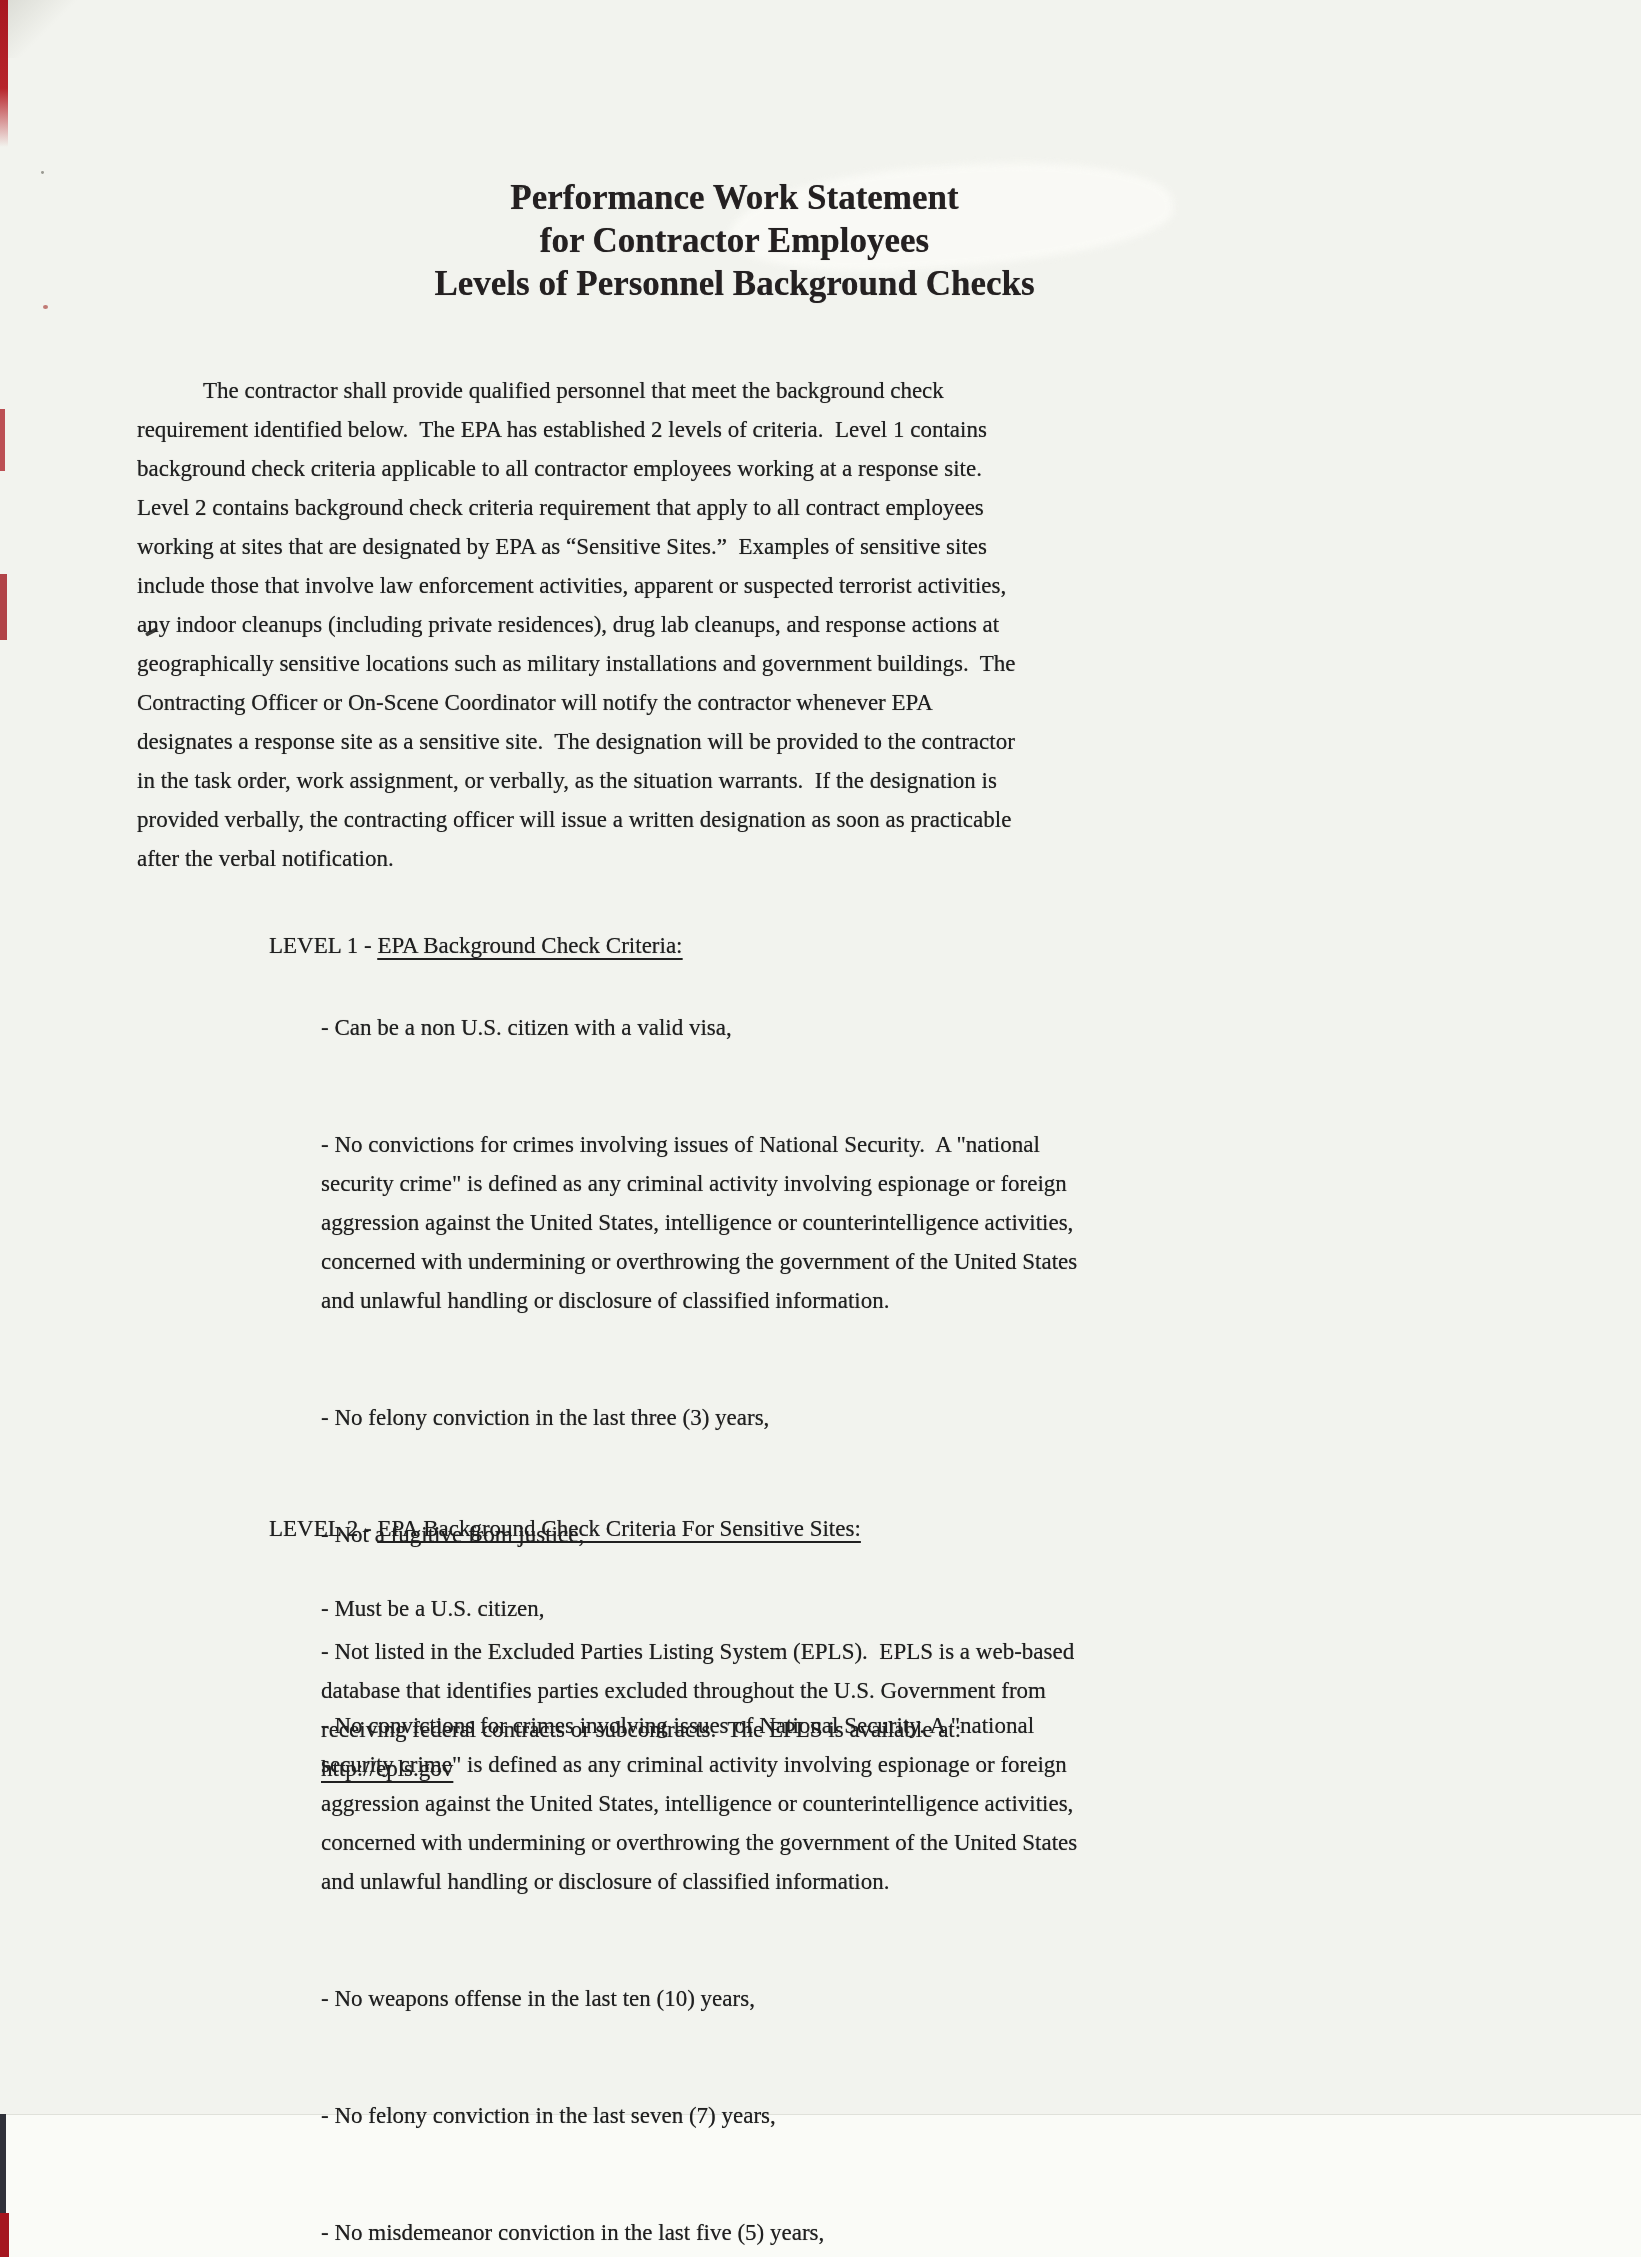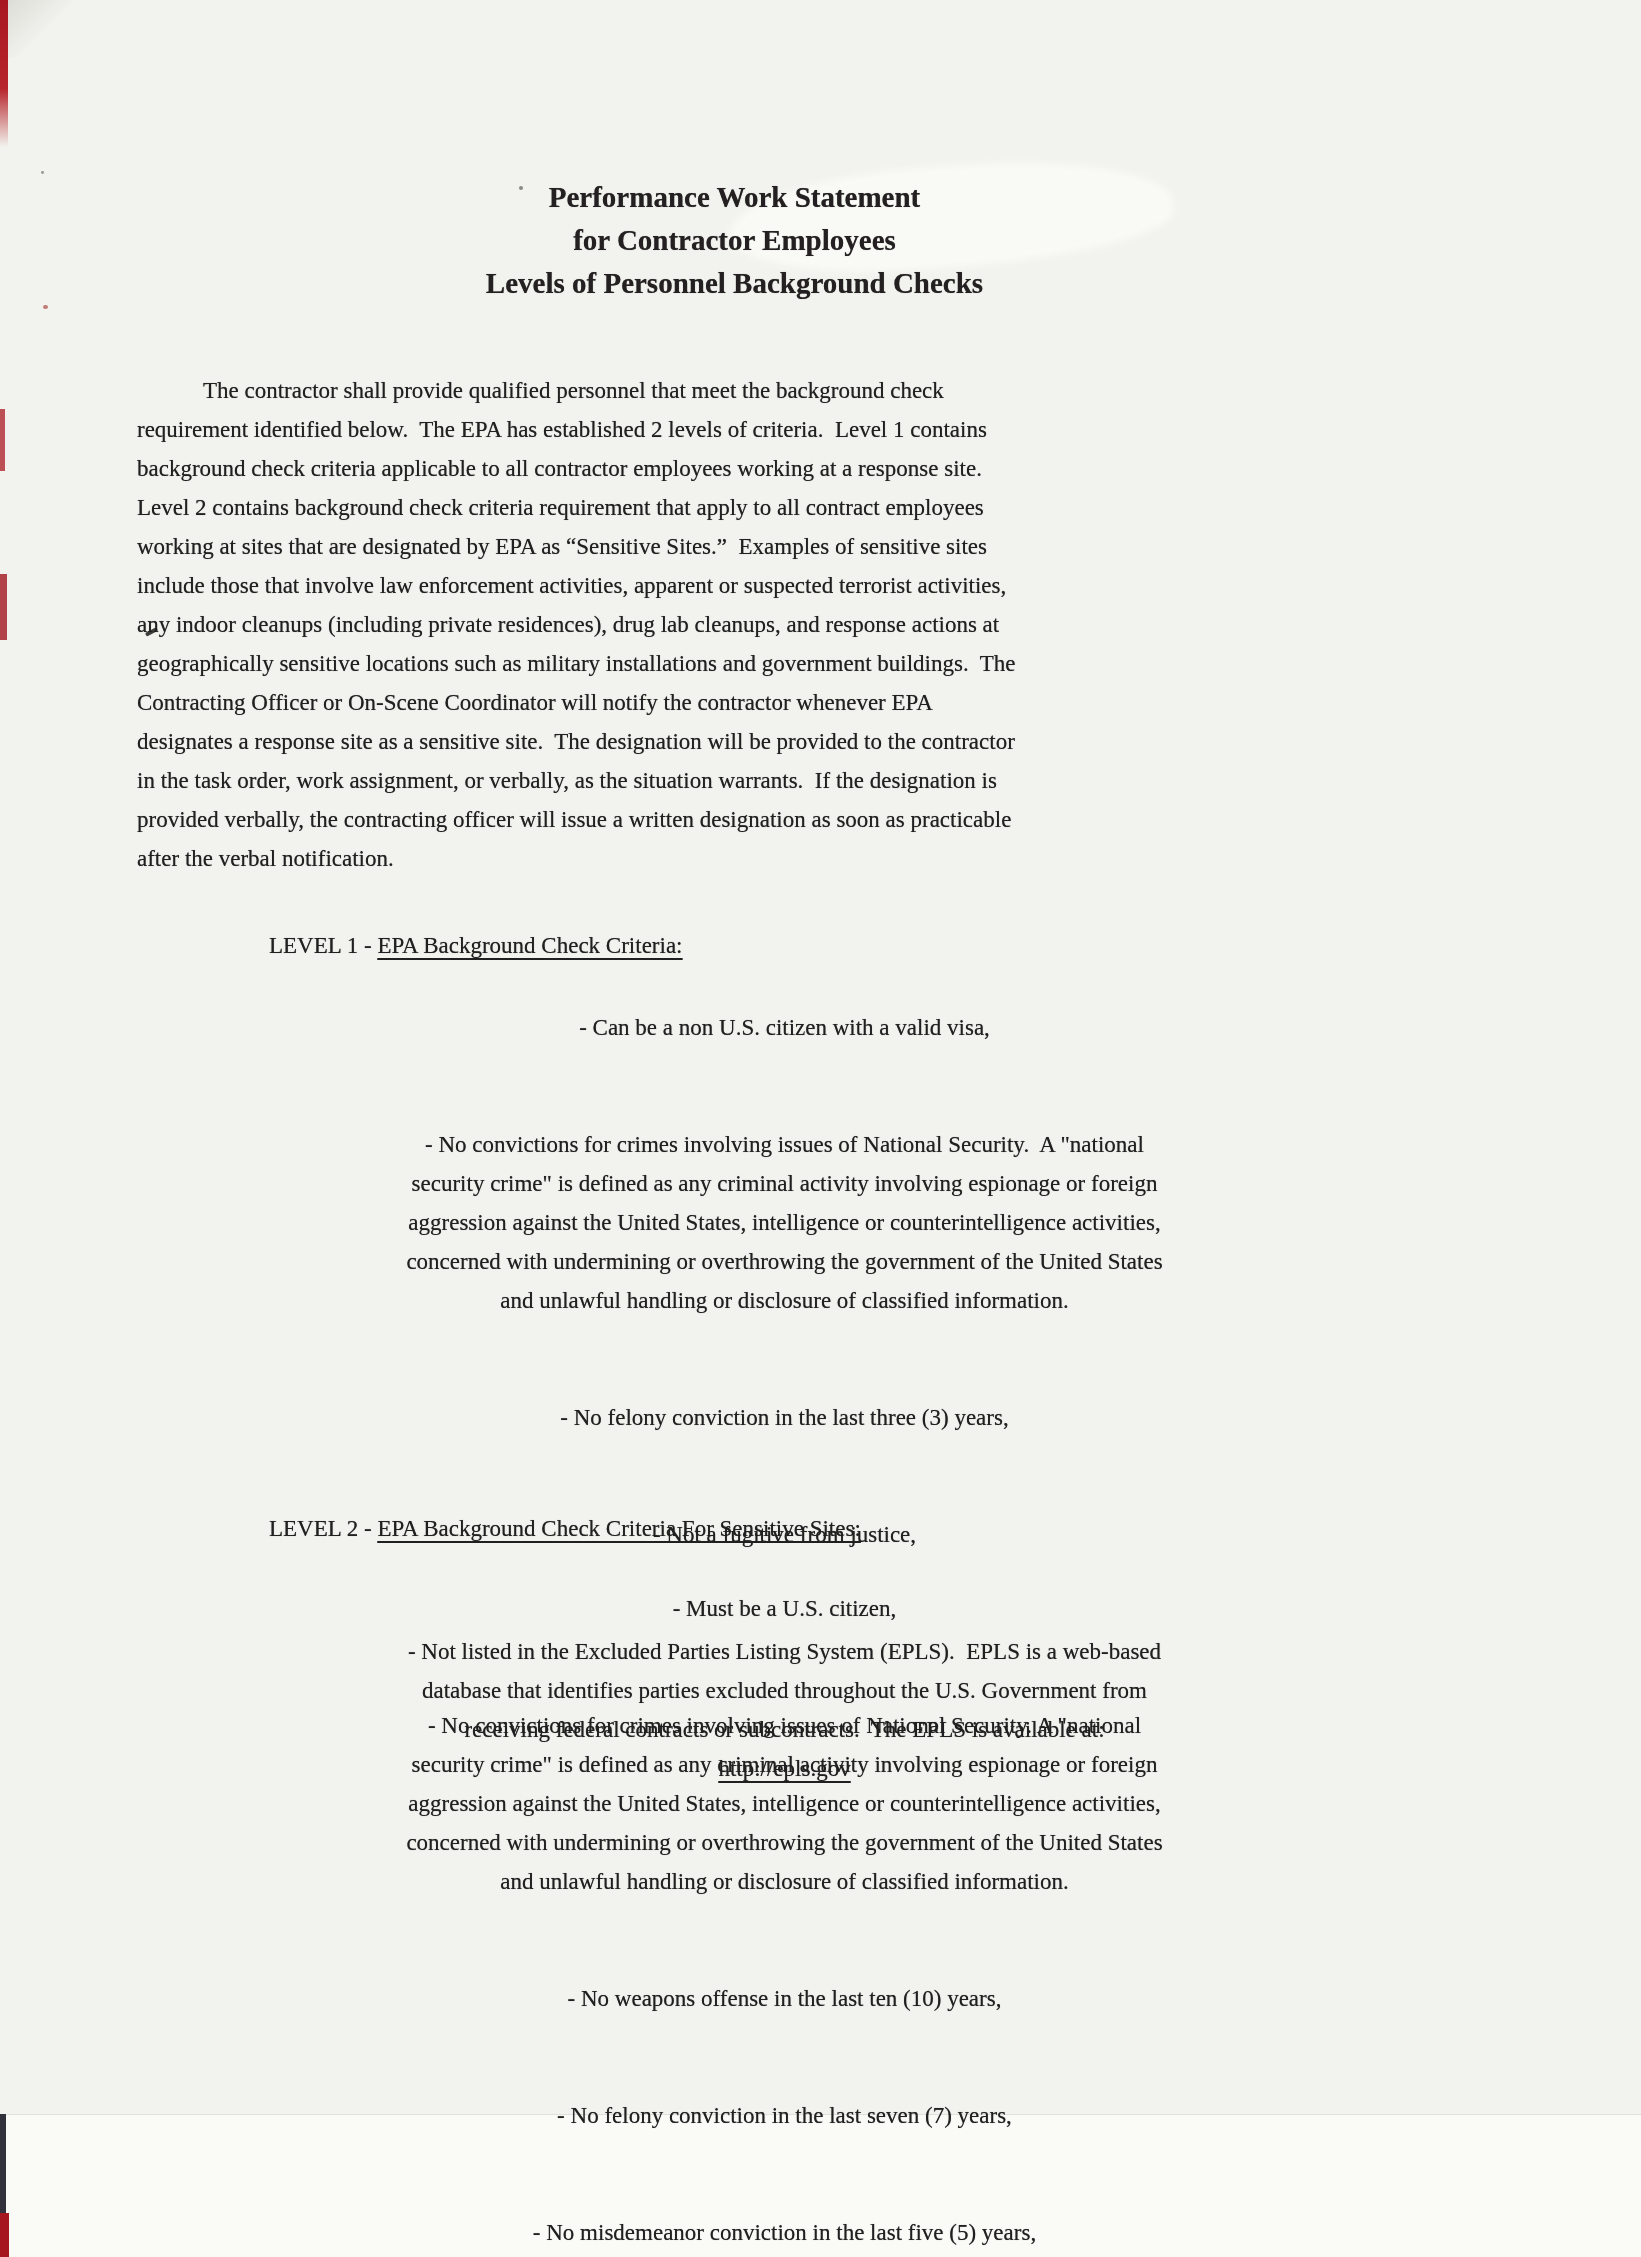--- a/index.html
+++ b/index.html
@@ -23,35 +23,35 @@
 
   
   .speck{position:absolute;border-radius:50%;}
   .speck.s1{left:519px;top:186px;width:3.9px;height:3.9px;background:#8a8a84;}
   .speck.s2{left:43px;top:305px;width:4.8px;height:3.9px;background:#c07a74;}
   .speck.s3{left:41px;top:171px;width:2.9px;height:2.9px;background:#9a9a92;}
   .tickmark{position:absolute;left:145px;top:630px;width:12.6px;height:3.9px;background:#3d3d3b;transform:rotate(-28deg);border-radius:1.9px;}
 
   .ink{text-shadow:0 0 0.7px rgba(25,25,25,.6);}
 
-  .title-block{position:absolute;left:126px;top:176px;width:1217px;text-align:center;font-weight:bold;font-size:29px;line-height:43px;color:#242021;}
+  .title-block{position:absolute;left:126px;top:176px;width:1217px;text-align:center;font-weight:bold;font-size:35px;line-height:43px;color:#242021;}
 
   .body-text{font-size:23px;line-height:39px;white-space:pre-wrap;}
 
   .intro{position:absolute;left:137px;top:371px;width:1091px;text-indent:66px;}
 
   .heading{position:absolute;left:246px;font-size:23px;line-height:39px;white-space:pre;}
   .heading.h-l1{top:887px;}
   .heading.h-l2{top:1470px;}
   .underlined{text-decoration:underline;text-decoration-thickness:1.9px;text-underline-offset:4.8px;}
 
   .bullets{position:absolute;left:321px;width:927px;}
   .bullets.b-l1{top:930px;}
   .bullets.b-l2{top:1511px;}
-  .bullet{white-space:pre-wrap;text-align:center;}
+  .bullet{white-space:pre-wrap;}
   .url{text-decoration:underline;text-decoration-thickness:1.9px;text-underline-offset:4.8px;margin-top:32px;}
 </style>
 </head>
 <body>
 
 <div class="page">
 
   <div class="below-paper"></div>
   <div class="corner-shade"></div>
   <div class="edge red-top"></div>

